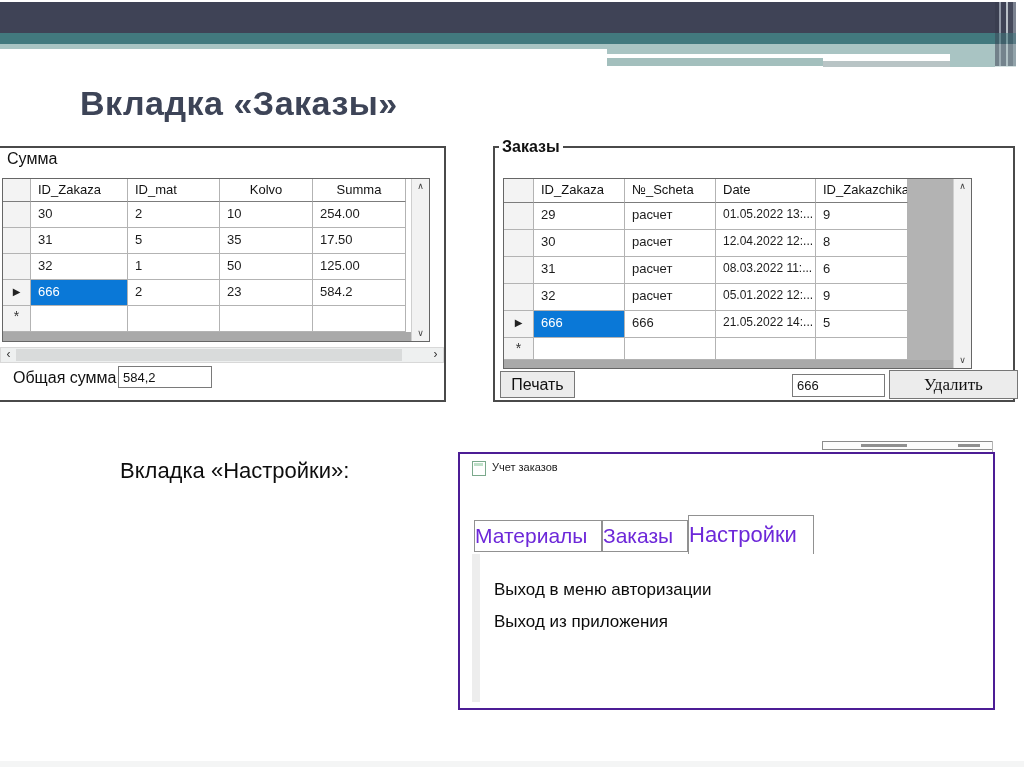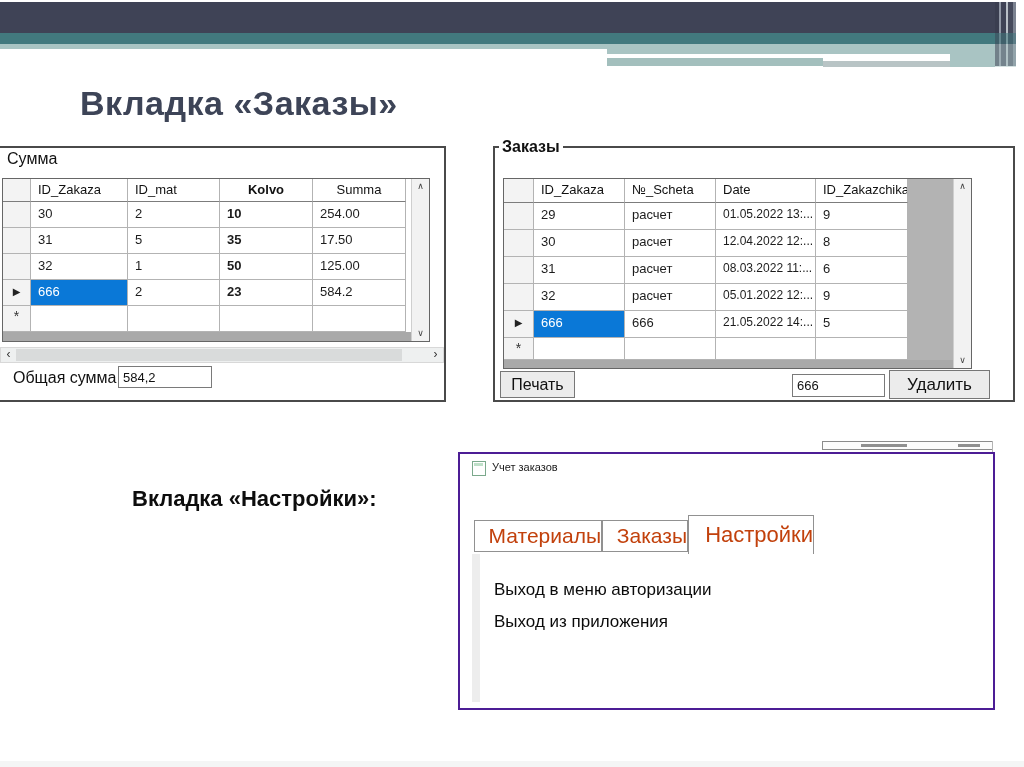--- a/index.html
+++ b/index.html
@@ -16,21 +16,21 @@
   .bar-lt2{left:607px;top:44px;width:343px;height:10px;background:var(--accent-teal-light,#a9c4c3);}
   .bar-lt3{left:950px;top:44px;width:45px;height:23px;background:var(--accent-teal-light,#a9c4c3);}
   .bar-white{left:607px;top:54px;width:343px;height:4px;background:#fff;}
   .bar-e1{left:607px;top:58px;width:216px;height:8px;background:#a3bfbd;}
   .bar-e2{left:823px;top:61px;width:127px;height:6px;background:#b8c4c5;}
   .bar-lt-over{left:995px;top:44px;width:21px;height:23px;background:rgba(169,196,195,.5);}
   .bottom-strip{left:0;top:761px;width:1024px;height:6px;background:#f4f5f5;}
 
   .slide-title{position:absolute;left:80px;top:84px;font-size:34px;font-weight:bold;
     color:#3d4457;letter-spacing:.5px;}
-  .subtitle{position:absolute;left:132px;top:458px;font-size:22px;font-weight:bold;color:#0d0d0d;margin-top:28px;}
+  .subtitle{position:absolute;left:120px;top:458px;font-size:22px;font-weight:normal;color:#0d0d0d;}
 
   
   .panel{position:absolute;border:2px solid #4a4a4a;background:#fff;box-sizing:border-box;}
   .panel-left{left:-2px;top:146px;width:448px;height:256px;border-left:none;}
   .panel-right{left:493px;top:146px;width:522px;height:256px;}
   .panel-label{position:absolute;font-size:16px;color:#111;background:#fff;padding:0 3px;}
 
   
   .grid{position:absolute;background:#fff;border:1px solid #666;box-sizing:border-box;overflow:hidden;}
   .grow{display:flex;height:26px;}
@@ -39,21 +39,21 @@
       padding:4px 0 0 7px;box-sizing:border-box;overflow:hidden;white-space:nowrap;}
   .ghead .gc{border-bottom:1px solid #7c7c7c;padding-top:3px;}
   .grh{background:#f3f3f3;border-right:1px solid #b3b3b3;border-bottom:1px solid #b3b3b3;
       box-sizing:border-box;font-size:11px;color:#333;text-align:center;padding-top:5px;}
   .ghead .grh{border-bottom:1px solid #7c7c7c;}
   .sel{background:var(--selection,#0a78d7);color:#fff;}
   .marker{font-size:10px;color:#222;line-height:14px;}
   .newmark{font-size:14px;color:#333;line-height:10px;}
   .cent{text-align:center;padding-left:0;}
   
-  .lg-rh{width:28px;}.lg-c1{width:97px;}.lg-c2{width:92px;}.lg-c3{width:93px;font-weight:bold;}.lg-c4{width:93px;}
+  .lg-rh{width:28px;}.lg-c1{width:97px;}.lg-c2{width:92px;}.lg-c3{width:93px;}.lg-c4{width:93px;}
   
   .rg-rh{width:30px;}.rg-c1{width:91px;}.rg-c2{width:91px;}.rg-c3{width:100px;font-size:12px;}.rg-c4{width:92px;}
   .gfillrow{position:absolute;left:0;right:17px;bottom:0;height:9px;background:#a9a9a9;}
   .gfillcol{position:absolute;left:404px;top:0;bottom:8px;width:46px;background:#b3b3b3;}
   .vsb{position:absolute;right:0;top:0;bottom:0;width:17px;background:#f2f2f2;border-left:1px solid #cfcfcf;}
   .sbtn{position:absolute;left:0;width:100%;height:15px;text-align:center;font-size:9px;color:#444;line-height:15px;}
   .sbtn.up{top:0;}.sbtn.down{bottom:0;}
   .hsb{position:absolute;left:0;top:347px;width:444px;height:16px;background:#eef0f0;border:1px solid #d8d8d8;box-sizing:border-box;}
   .hbtn{position:absolute;top:0;width:15px;height:14px;text-align:center;font-size:12px;color:#333;line-height:13px;}
   .hbtn.left{left:0;}.hbtn.right{right:0;}
@@ -65,21 +65,21 @@
       box-sizing:border-box;font-size:16px;}
 
   
   .win{position:absolute;left:458px;top:452px;width:537px;height:258px;background:#fff;
        border:2px solid #4c1d95;box-sizing:border-box;}
   .win-titlebar{position:absolute;left:0;top:0;right:0;height:26px;background:#fff;}
   .win-icon{position:absolute;left:12px;top:7px;width:12px;height:13px;background:#fff;border:1px solid #7ba98c;}
   .win-icon:before{content:"";position:absolute;left:1px;top:1px;width:9px;height:3px;background:#bfe0c9;}
   .win-title{position:absolute;left:32px;top:7px;font-size:11px;color:#1a1a1a;}
   .tab{position:absolute;background:#fff;border:1px solid #919191;box-sizing:border-box;
-       text-align:right;font-size:21px;color:#c2410c;padding-top:3px;}
+       text-align:left;font-size:21px;color:#6d28d9;padding-top:3px;}
   .tab1{left:14px;top:66px;width:128px;height:32px;}
   .tab2{left:142px;top:66px;width:86px;height:32px;}
   .tab3{left:228px;top:61px;width:126px;height:39px;border-bottom:none;z-index:3;font-size:22px;padding-top:6px;}
   .tabpage-edge{position:absolute;left:12px;top:100px;width:8px;height:148px;background:#ededed;}
   .wlink{position:absolute;left:34px;font-size:17px;color:#0b0b0b;}
   .wlink1{top:126px;}.wlink2{top:158px;}
 
   
   .fragment{position:absolute;left:822px;top:441px;width:171px;height:9px;background:#fcfcfc;
             border:1px solid #8c8c8c;box-sizing:border-box;}
@@ -225,21 +225,21 @@
     <div class="gfillcol"></div>
     <div class="gfillrow" style="height:8px;"></div>
     <div class="vsb">
       <div class="sbtn up">∧</div>
       <div class="sbtn down">∨</div>
     </div>
   </div>
 
   <div class="btn" style="left:500px;top:371px;width:75px;height:27px;line-height:25px;">Печать</div>
   <input class="tb" style="left: 792px; top: 374px; width: 93px; height: 23px;" value="666">
-  <div class="btn" style="left:889px;top:370px;width:101px;height:29px;line-height:27px;font-size:17px;">Удалить</div>
+  <div class="btn" style="left:889px;top:370px;width:129px;height:29px;line-height:27px;font-size:17px;font-family:Liberation Serif, serif;">Удалить</div>
 
   <div class="subtitle">Вкладка «Настройки»:</div>
 
   <div class="fragment">
     <div class="smudge sm1"></div>
     <div class="smudge sm2"></div>
   </div>
   <div class="fragline"></div>
 
   <div class="win">

